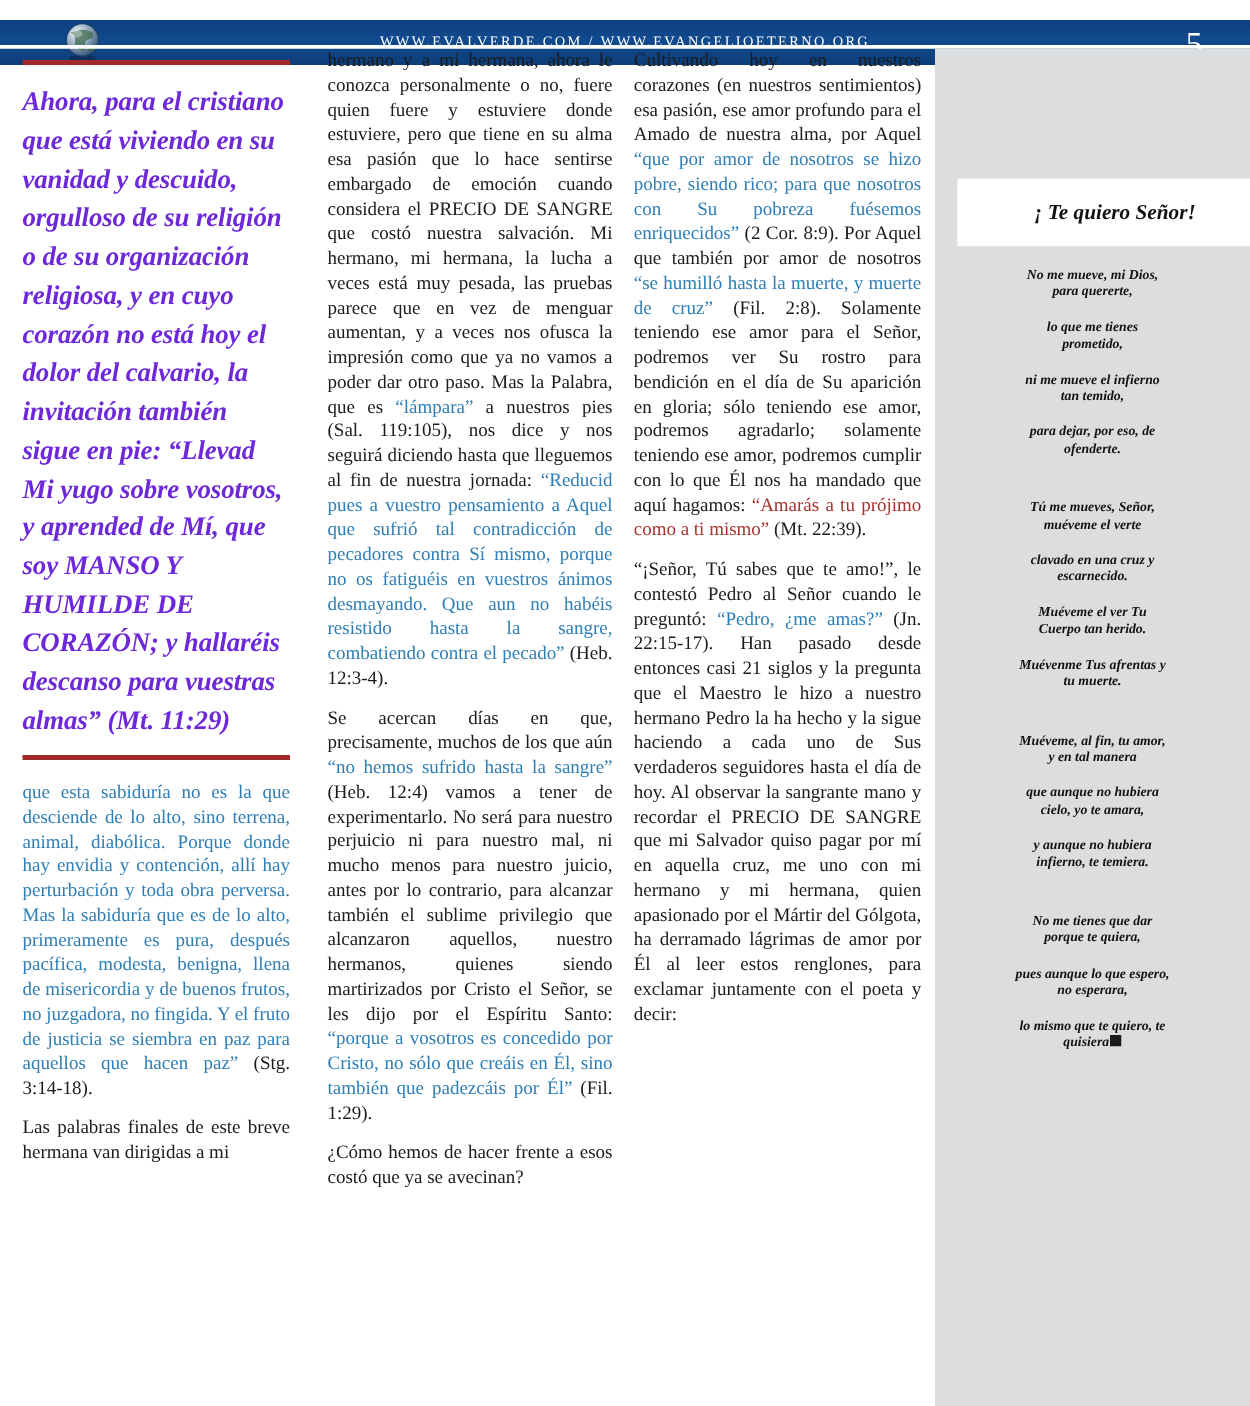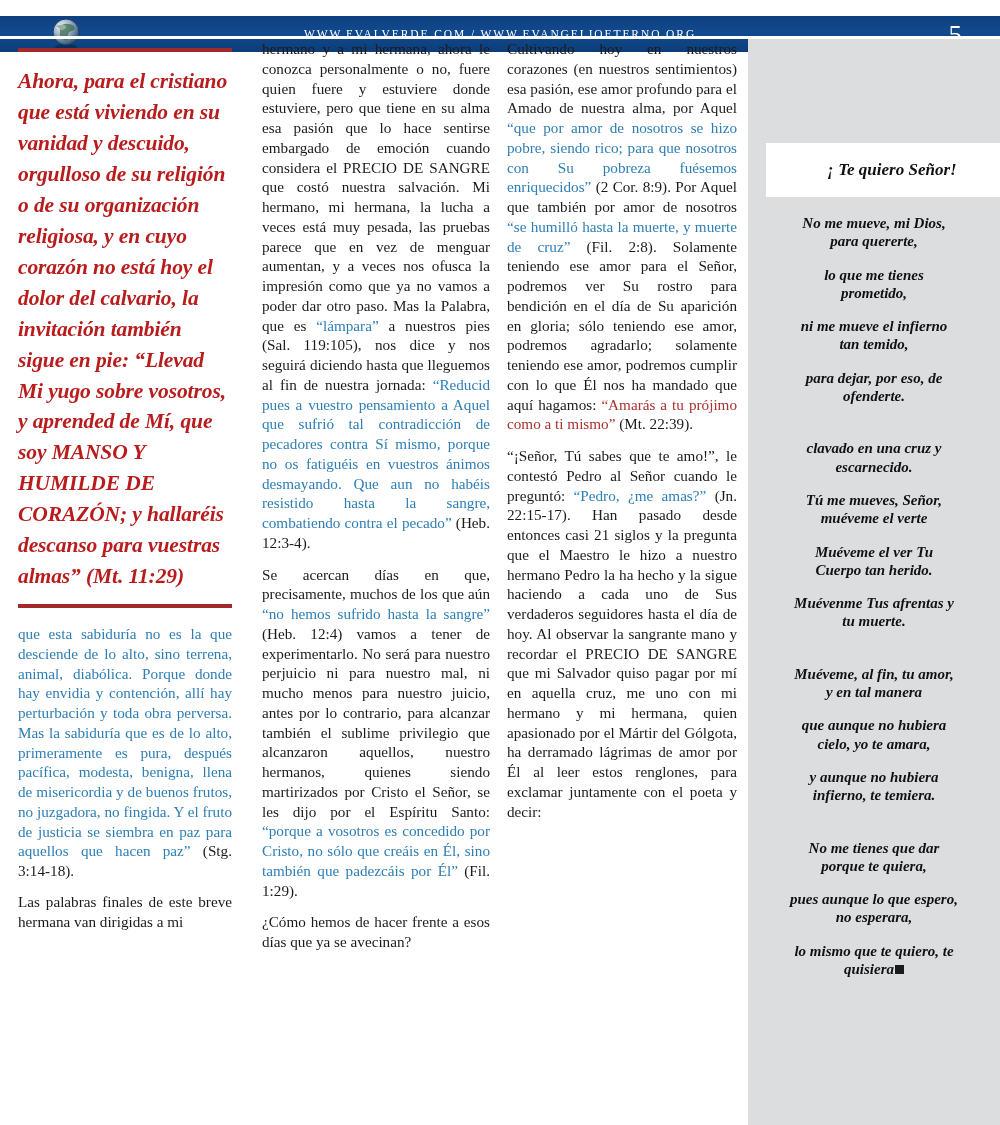--- a/index.html
+++ b/index.html
@@ -59,21 +59,21 @@
 
   
   .rule-top{
     width:214px;height:4px;background:#a32a2a;margin:9px 0 14px 0;
   }
   .rule-bottom{
     width:214px;height:4px;background:#a32a2a;margin:12px 0 16px 0;
   }
   .pullquote{
     font-style:italic;font-weight:bold;
-    color:#b91c1c;
+    color:#6d28d9;
     font-size:21.5px;line-height:1.44;
     text-align:left;
     letter-spacing:-0.1px;
   }
   .col1 p{margin:0 0 11px 0;}
   .col2 p{margin:0 0 12px 0;}
   .col3 p{margin:0 0 12px 0;}
   .blue{color:#2e7eb5;}
   .red{color:#a8322e;}
 
@@ -84,21 +84,21 @@
     display:flex;align-items:center;justify-content:center;
   }
   .poem-title{
     font-style:italic;font-weight:bold;font-size:17px;color:#111;
     font-family:"Liberation Serif", serif;
   }
   .poem{
     position:absolute;left:760px;top:175px;width:228px;
     text-align:center;
     font-style:italic;font-weight:bold;
-    font-size:15px;line-height:1.22;
+    font-size:11px;line-height:1.22;
     color:#111111;
   }
   .poem .stanza{margin-bottom:19px;}
   .poem .stanza.gap{margin-bottom:34px;}
   .poem .verse{margin-bottom:15px;}
   .endmark{
     display:inline-block;width:9px;height:9px;background:#1a1a1a;
     vertical-align:baseline;margin-left:1px;
   }
 </style>
@@ -136,41 +136,41 @@
     <div class="rule-top"></div>
     <div class="pullquote">Ahora, para el cristiano que está viviendo en su vanidad y descuido, orgulloso de su religión o de su organización religiosa, y en cuyo corazón no está hoy el dolor del calvario, la invitación también sigue en pie: “Llevad Mi yugo sobre vosotros, y aprended de Mí, que soy MANSO Y HUMILDE DE CORAZÓN; y hallaréis descanso para vuestras almas” (Mt. 11:29)</div>
     <div class="rule-bottom"></div>
     <p><span class="blue">que esta sabiduría no es la que desciende de lo alto, sino terrena, animal, diabólica. Porque donde hay envidia y contención, allí hay perturbación y toda obra perversa. Mas la sabiduría que es de lo alto, primeramente es pura, después pacífica, modesta, benigna, llena de misericordia y de buenos frutos, no juzgadora, no fingida. Y el fruto de justicia se siembra en paz para aquellos que hacen paz”</span><span> (Stg. 3:14-18).</span></p>
     <p>Las palabras finales de este breve hermana van dirigidas a mi</p>
   </div>
 
   <div class="col col2">
     <p><span>hermano y a mi hermana, ahora le conozca personalmente o no, fuere quien fuere y estuviere donde estuviere, pero que tiene en su alma esa pasión que lo hace sentirse embargado de emoción cuando considera el PRECIO DE SANGRE que costó nuestra salvación. Mi hermano, mi hermana, la lucha a veces está muy pesada, las pruebas parece que en vez de menguar aumentan, y a veces nos ofusca la impresión como que ya no vamos a poder dar otro paso. Mas la Palabra, que es </span><span class="blue">“lámpara”</span><span> a nuestros pies (Sal. 119:105), nos dice y nos seguirá diciendo hasta que lleguemos al fin de nuestra jornada: </span><span class="blue">“Reducid pues a vuestro pensamiento a Aquel que sufrió tal contradicción de pecadores contra Sí mismo, porque no os fatiguéis en vuestros ánimos desmayando. Que aun no habéis resistido hasta la sangre, combatiendo contra el pecado”</span><span> (Heb. 12:3-4).</span></p>
     <p><span>Se acercan días en que, precisamente, muchos de los que aún </span><span class="blue">“no hemos sufrido hasta la sangre”</span><span> (Heb. 12:4) vamos a tener de experimentarlo. No será para nuestro perjuicio ni para nuestro mal, ni mucho menos para nuestro juicio, antes por lo contrario, para alcanzar también el sublime privilegio que alcanzaron aquellos, nuestro hermanos, quienes siendo martirizados por Cristo el Señor, se les dijo por el Espíritu Santo: </span><span class="blue">“porque a vosotros es concedido por Cristo, no sólo que creáis en Él, sino también que padezcáis por Él”</span><span> (Fil. 1:29).</span></p>
-    <p>¿Cómo hemos de hacer frente a esos días que ya se avecinan?</p>
+    <p>¿Cómo hemos de hacer frente a esos costó que ya se avecinan?</p>
   </div>
 
   <div class="col col3">
     <p><span>Cultivando hoy en nuestros corazones (en nuestros sentimientos) esa pasión, ese amor profundo para el Amado de nuestra alma, por Aquel </span><span class="blue">“que por amor de nosotros se hizo pobre, siendo rico; para que nosotros con Su pobreza fuésemos enriquecidos”</span><span> (2 Cor. 8:9). Por Aquel que también por amor de nosotros </span><span class="blue">“se humilló hasta la muerte, y muerte de cruz”</span><span> (Fil. 2:8). Solamente teniendo ese amor para el Señor, podremos ver Su rostro para bendición en el día de Su aparición en gloria; sólo teniendo ese amor, podremos agradarlo; solamente teniendo ese amor, podremos cumplir con lo que Él nos ha mandado que aquí hagamos: </span><span class="red">“Amarás a tu prójimo como a ti mismo”</span><span> (Mt. 22:39).</span></p>
     <p><span>“¡Señor, Tú sabes que te amo!”, le contestó Pedro al Señor cuando le preguntó: </span><span class="blue">“Pedro, ¿me amas?”</span><span> (Jn. 22:15-17). Han pasado desde entonces casi 21 siglos y la pregunta que el Maestro le hizo a nuestro hermano Pedro la ha hecho y la sigue haciendo a cada uno de Sus verdaderos seguidores hasta el día de hoy. Al observar la sangrante mano y recordar el PRECIO DE SANGRE que mi Salvador quiso pagar por mí en aquella cruz, me uno con mi hermano y mi hermana, quien apasionado por el Mártir del Gólgota, ha derramado lágrimas de amor por Él al leer estos renglones, para exclamar juntamente con el poeta y decir:</span></p>
   </div>
 
   <div class="poem-title-box">
     <span class="poem-title">¡ Te quiero Señor!</span>
   </div>
   <div class="poem" id="poem">
       <div class="stanza gap">
         <div class="verse">No me mueve, mi Dios,<br>para quererte,</div>
         <div class="verse">lo que me tienes<br>prometido,</div>
         <div class="verse">ni me mueve el infierno<br>tan temido,</div>
         <div class="verse">para dejar, por eso, de<br>ofenderte.</div>
       </div>
       <div class="stanza gap">
+        <div class="verse">Tú me mueves, Señor,<br>muéveme el verte</div>
         <div class="verse">clavado en una cruz y<br>escarnecido.</div>
-        <div class="verse">Tú me mueves, Señor,<br>muéveme el verte</div>
         <div class="verse">Muéveme el ver Tu<br>Cuerpo tan herido.</div>
         <div class="verse">Muévenme Tus afrentas y<br>tu muerte.</div>
       </div>
       <div class="stanza gap">
         <div class="verse">Muéveme, al fin, tu amor,<br>y en tal manera</div>
         <div class="verse">que aunque no hubiera<br>cielo, yo te amara,</div>
         <div class="verse">y aunque no hubiera<br>infierno, te temiera.</div>
       </div>
       <div class="stanza">
         <div class="verse">No me tienes que dar<br>porque te quiera,</div>

